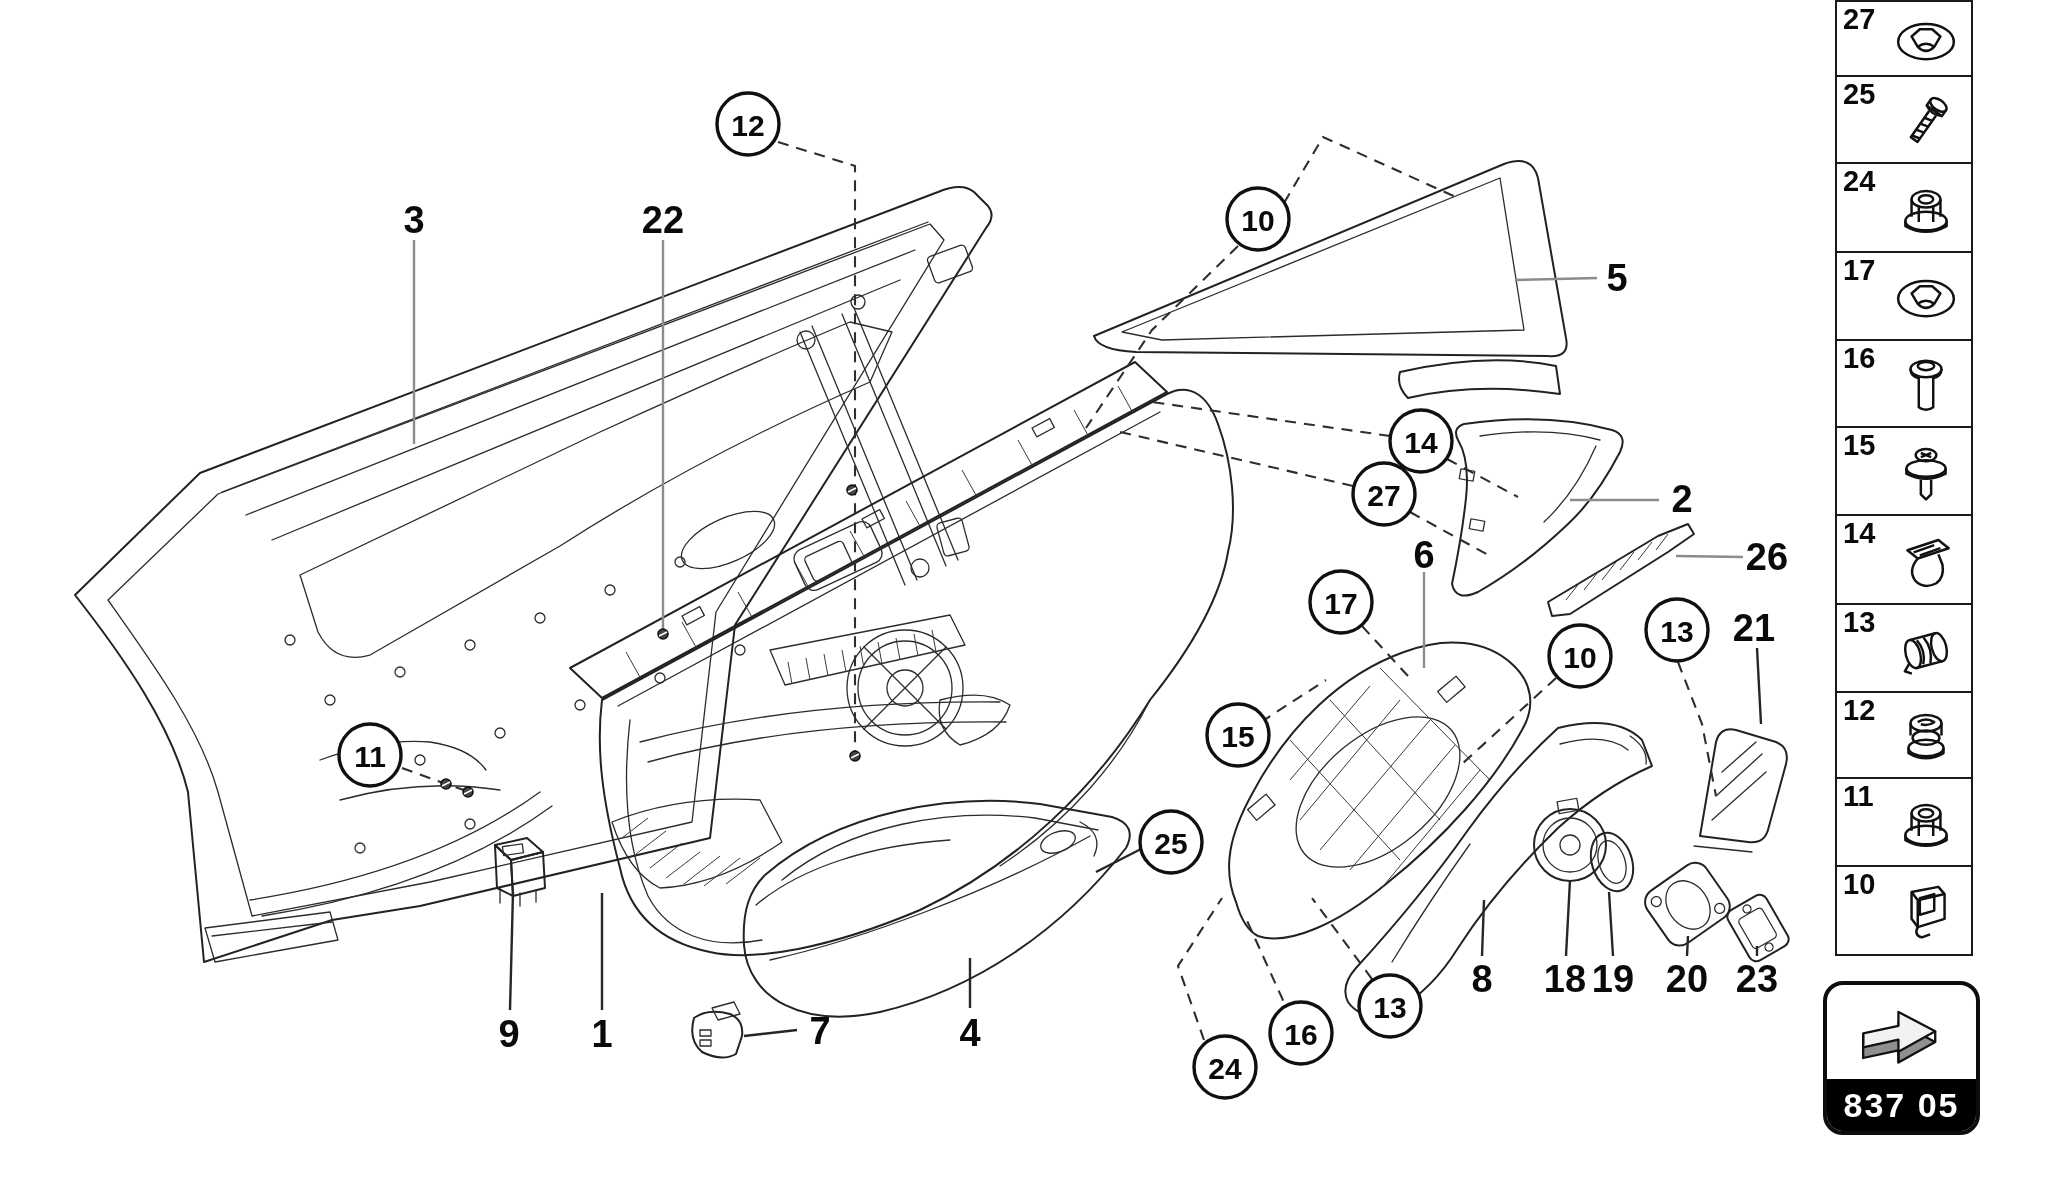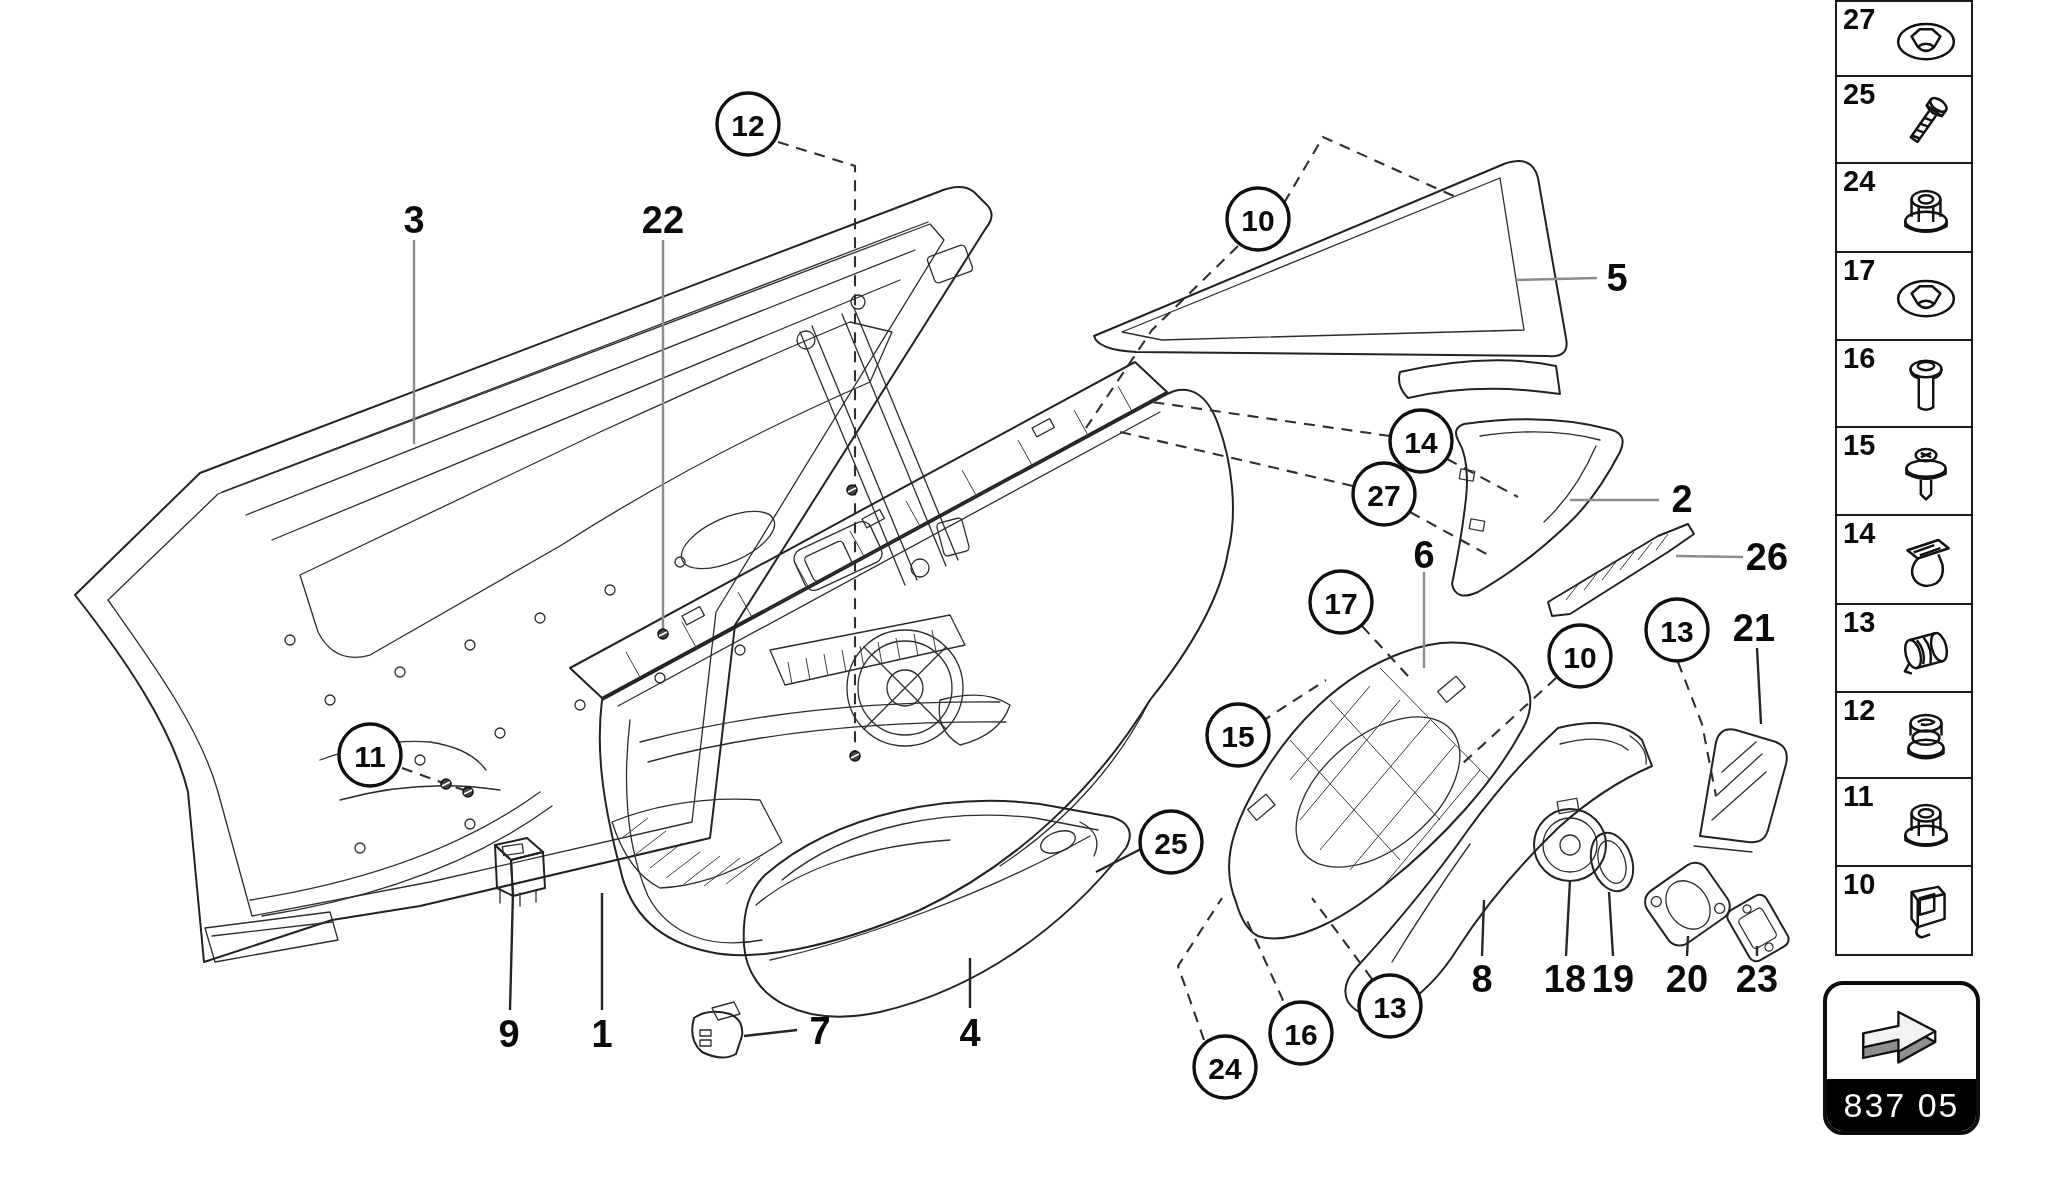--- a/index.html
+++ b/index.html
@@ -18,21 +18,21 @@
   
   .legend-cell{position:absolute;left:1835px;width:138px;background:#fff;
     border:2.5px solid #1a1a1a;box-sizing:border-box;}
   .legend-num{position:absolute;top:1px;left:6px;font-size:29px;font-weight:bold;color:#0a0a0a;}
   .legend-ico{position:absolute;right:6px;top:50%;transform:translateY(-46%);width:78px;height:66px;}
   
   .footer-box{position:absolute;left:1823px;top:981px;width:157px;height:154px;
     border:4px solid #0d0d0d;border-radius:20px;box-sizing:border-box;background:#fff;overflow:hidden;}
   .footer-band{position:absolute;left:0;bottom:0;width:100%;height:52px;background:#000;
     display:flex;align-items:center;justify-content:center;color:#fff;font-size:34px;
-    font-weight:normal;letter-spacing:2px;}
+    font-weight:bold;letter-spacing:2px;}
   .footer-arrow{position:absolute;left:8px;top:4px;width:133px;height:92px;}
 </style>
 </head>
 <body>
 
 <div class="stage">
 
   
   <svg id="main-svg" width="2048" height="1177" viewBox="0 0 2048 1177">
 

